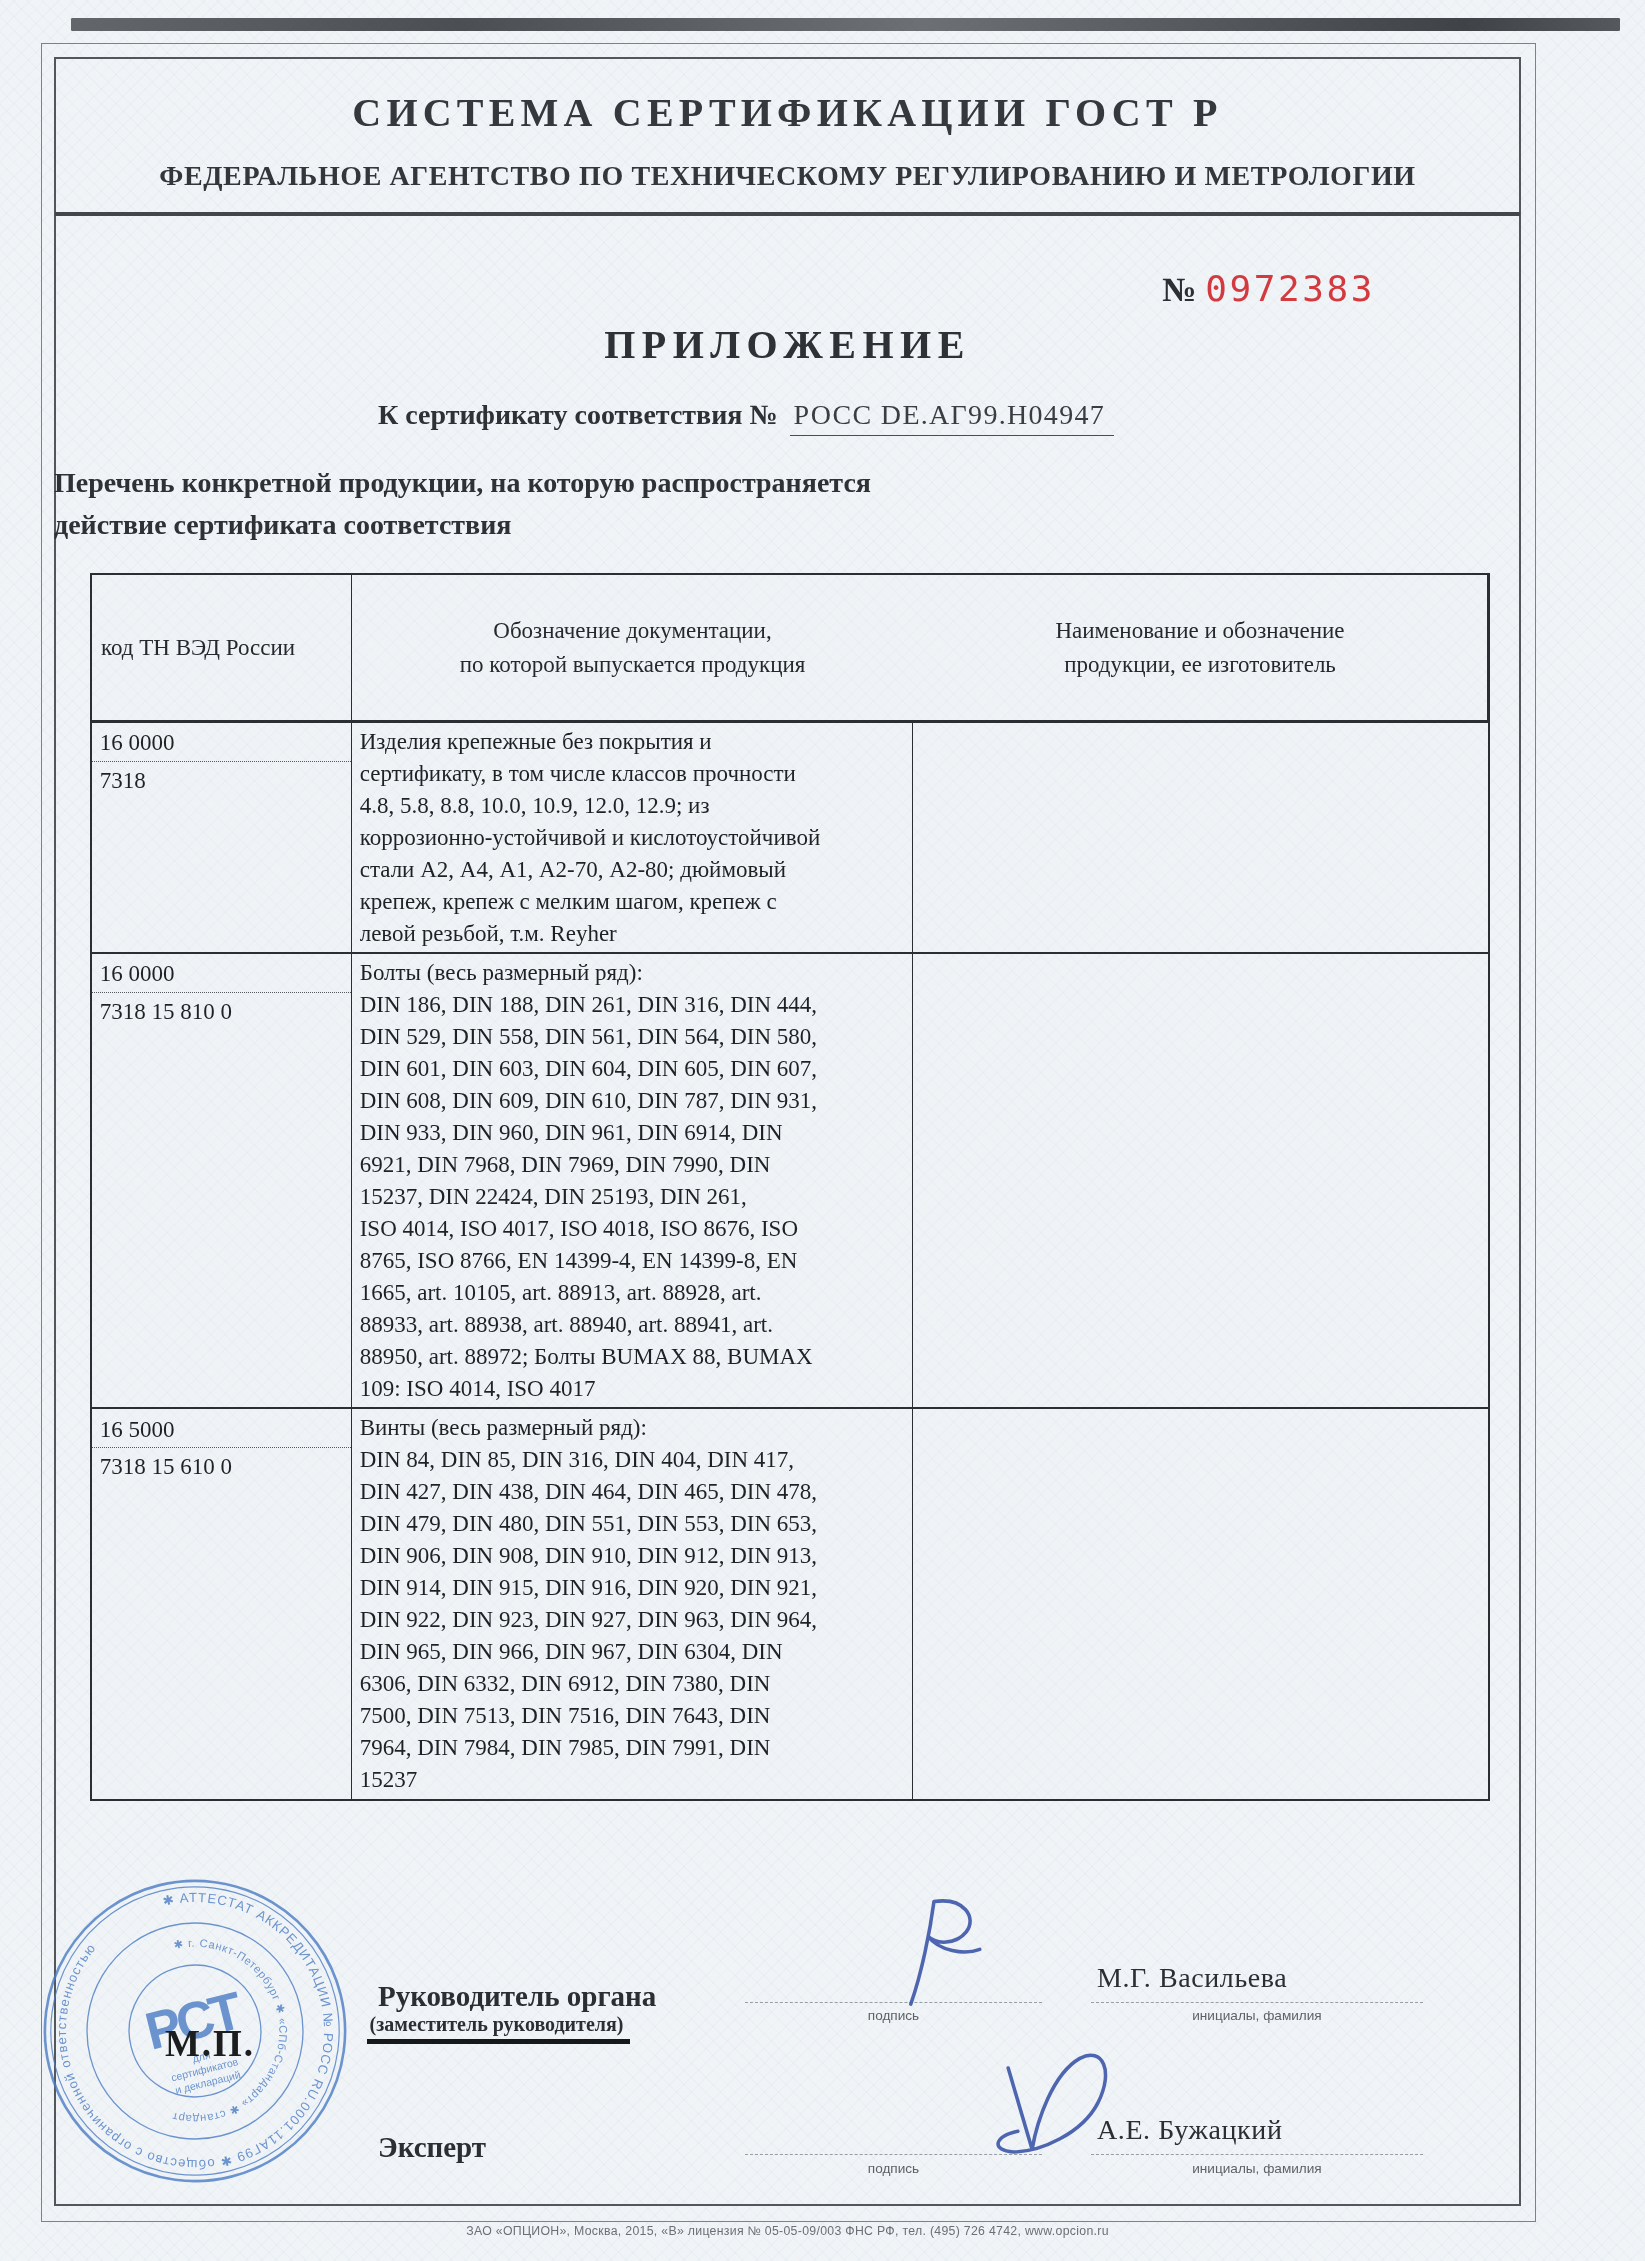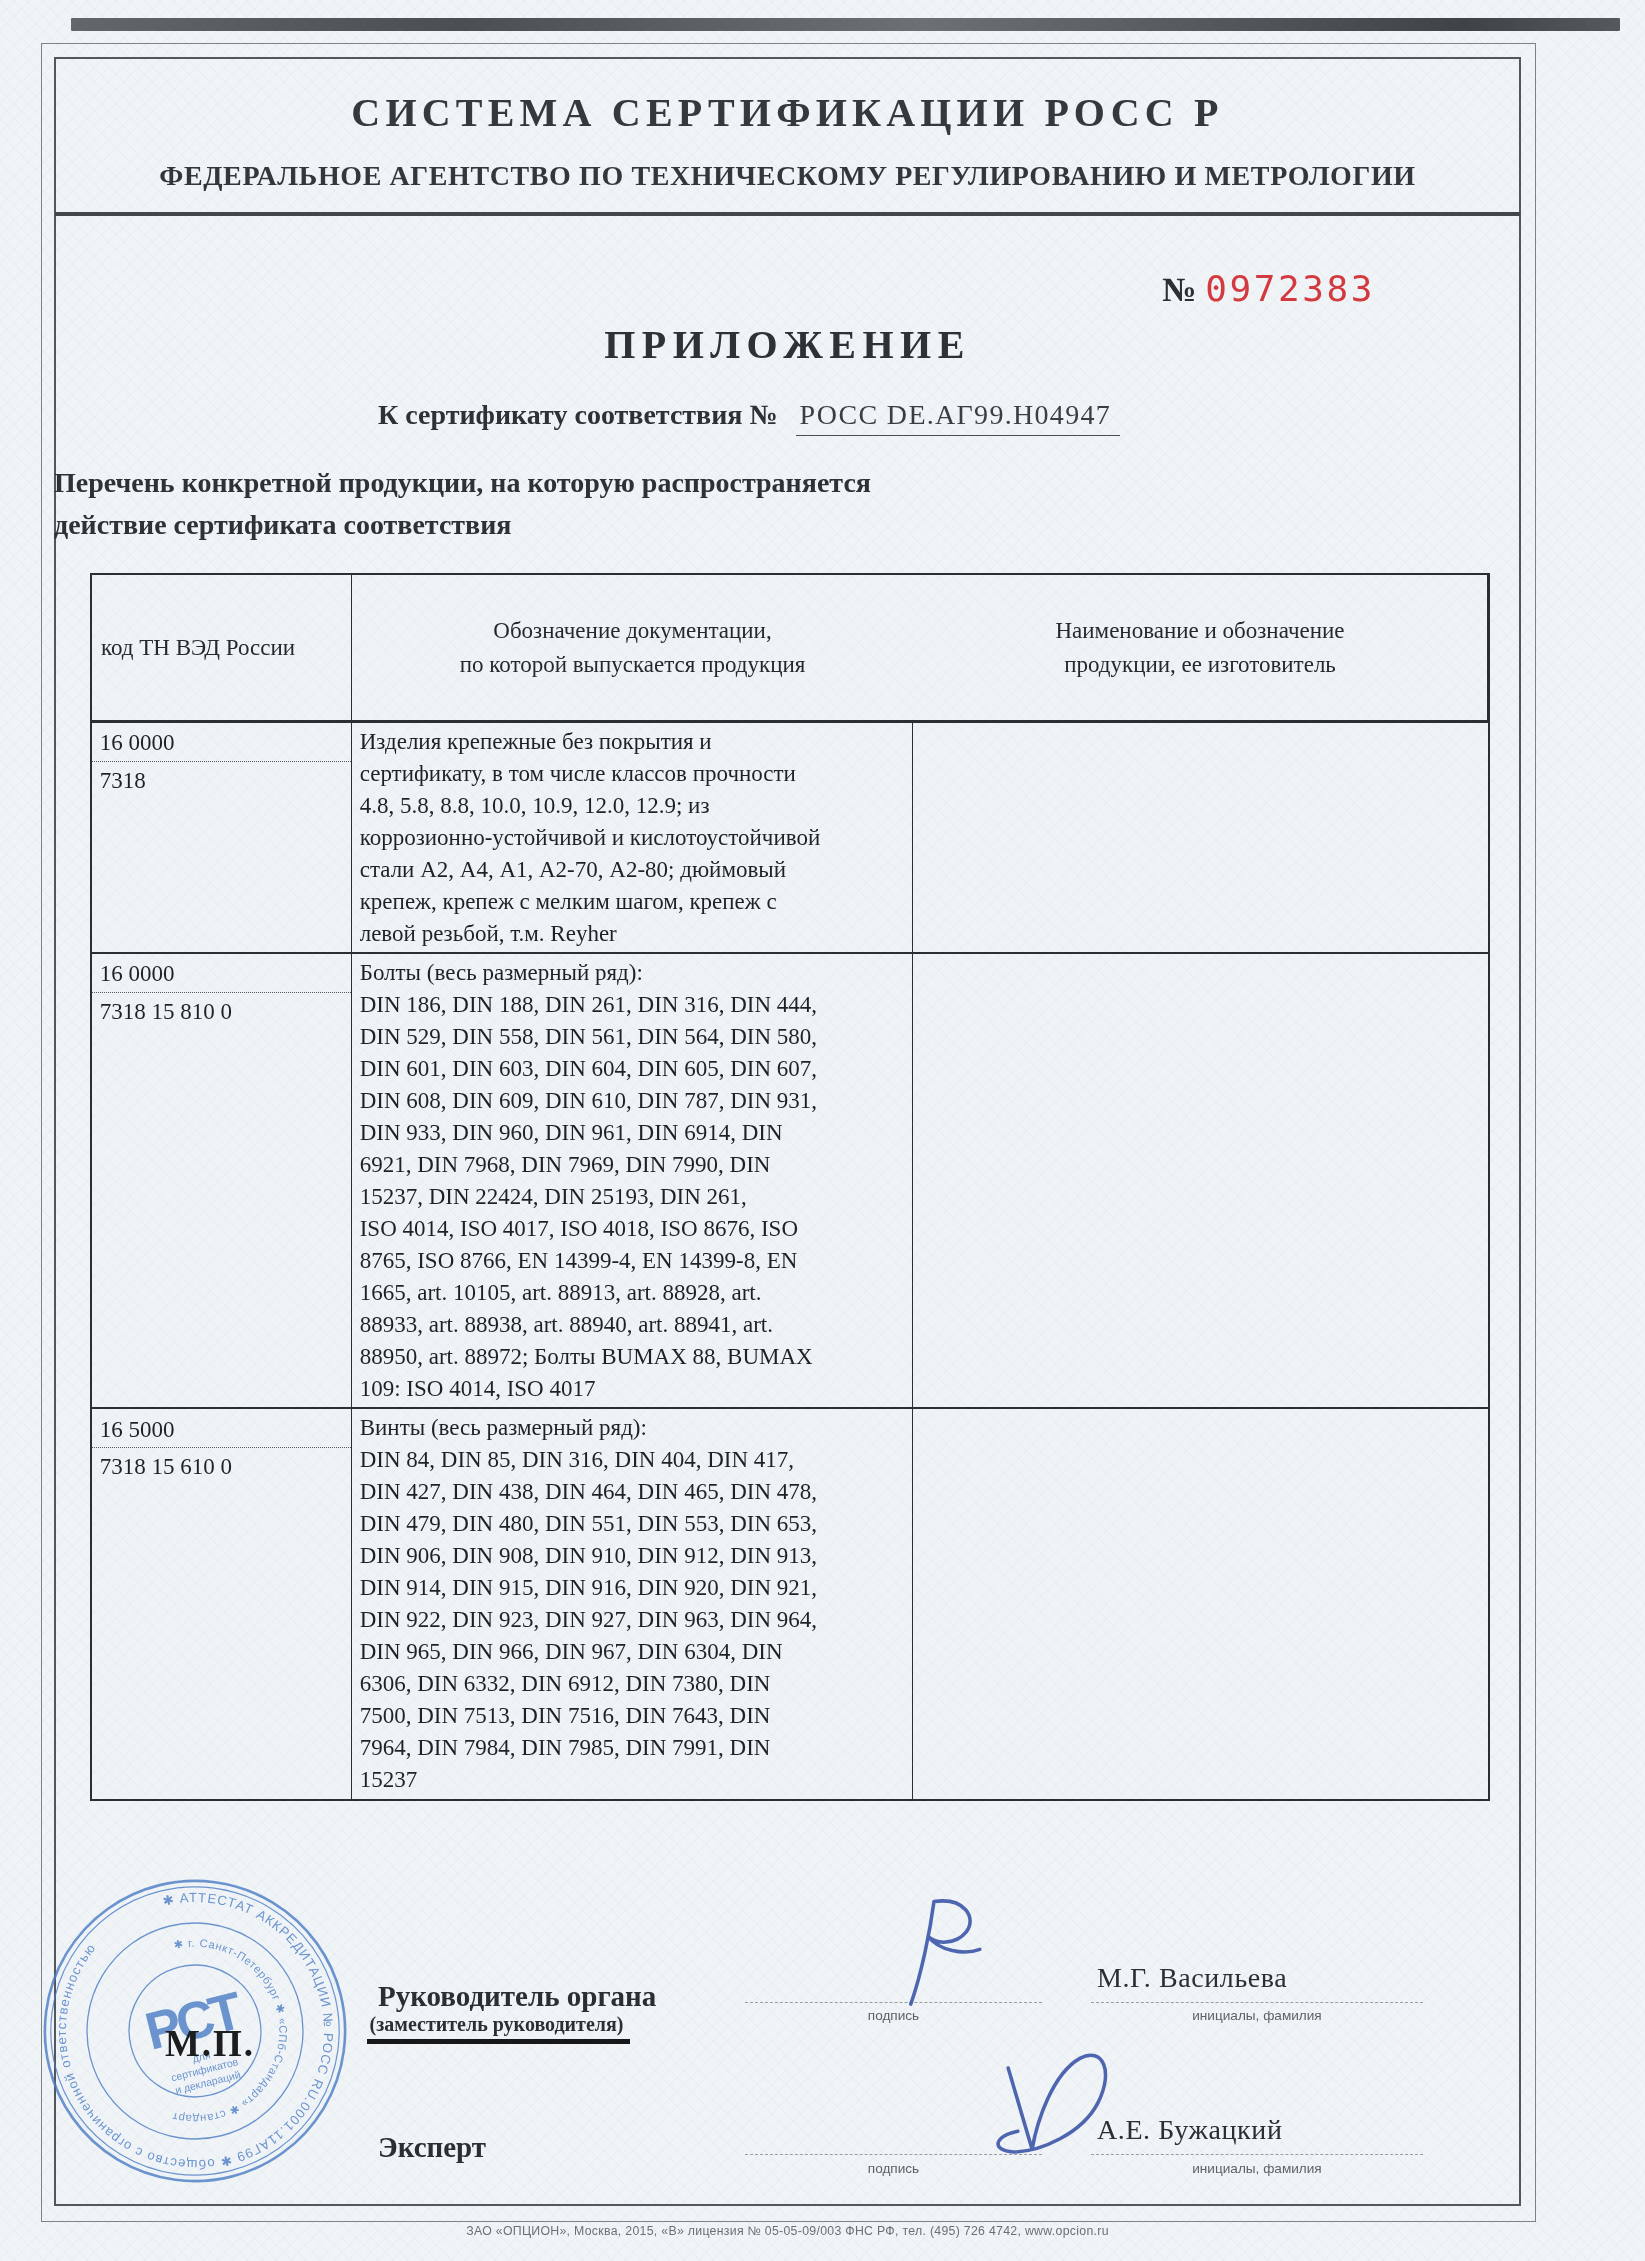--- a/index.html
+++ b/index.html
@@ -28,21 +28,21 @@
 
   .number-block{left:1162px;top:271px;display:flex;align-items:flex-start;}
   .number-sign{font-size:34px;font-weight:bold;color:#2c2f33;margin-right:9px;}
   .number-digits{font-family:"DejaVu Sans Mono", monospace;font-size:36px;letter-spacing:2.6px;color:#d23a40;margin-top:-2.6px;}
 
   .appendix-title{left:54px;top:321px;width:1467px;text-align:center;
     font-size:40px;font-weight:bold;letter-spacing:6.5px;color:#2e3236;}
 
   .cert-line{left:378px;top:399px;display:flex;align-items:baseline;}
   .cert-label{font-size:28px;font-weight:bold;color:#2e3236;}
-  .cert-number{font-size:28px;letter-spacing:1.3px;color:#3a3e42;margin-left:18px;
+  .cert-number{font-size:28px;letter-spacing:1.3px;color:#3a3e42;margin-left:12px;
     border-bottom:1.9px solid #4a4e52;padding:0 9px 3.9px 3.9px;}
 
   .subtitle{left:54px;width:1467px;font-size:28px;font-weight:bold;color:#2e3236;}
   .subtitle.l1{top:467px;}
   .subtitle.l2{top:509px;}
 
   
   .ctable{left:90px;top:573px;width:1400px;border:2.6px solid #2b2e32;box-sizing:border-box;background:rgba(235,242,246,0.35);}
   .trow{display:grid;grid-template-columns:260px 561px 1fr;}
   .thead{height:145px;border-bottom:3.9px solid #2b2e32;}
@@ -90,21 +90,21 @@
   .footer-line{left:54px;top:2224px;width:1467px;text-align:center;
     font-family:"Liberation Sans", sans-serif;font-size:12.3px;color:#6a7076;letter-spacing:0.3px;}
 </style>
 </head>
 <body>
 
 <div class="abs scan-band"></div>
 <div class="abs frame-outer"></div>
 <div class="abs frame-inner"></div>
 
-<div class="abs title-main">СИСТЕМА СЕРТИФИКАЦИИ РОСС Р</div>
+<div class="abs title-main">СИСТЕМА СЕРТИФИКАЦИИ ГОСТ Р</div>
 <div class="abs title-agency">ФЕДЕРАЛЬНОЕ АГЕНТСТВО ПО ТЕХНИЧЕСКОМУ РЕГУЛИРОВАНИЮ И МЕТРОЛОГИИ</div>
 <div class="abs header-rule"></div>
 
 <div class="abs number-block">
   <span class="number-sign">№</span>
   <span class="number-digits">0972383</span>
 </div>
 
 <div class="abs appendix-title">ПРИЛОЖЕНИЕ</div>
 

